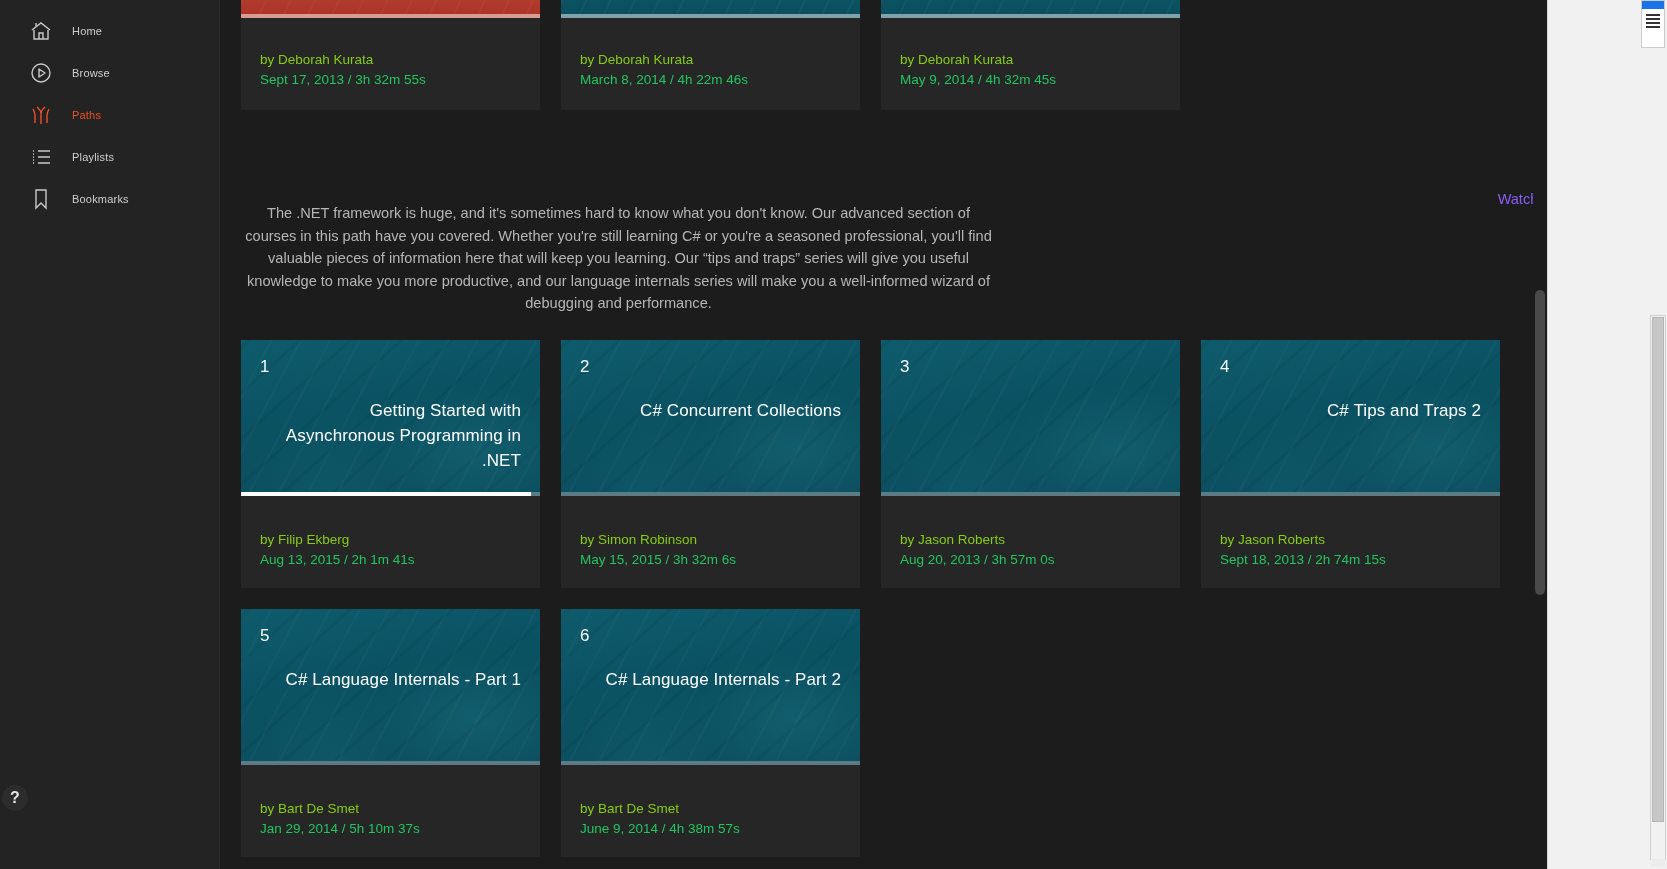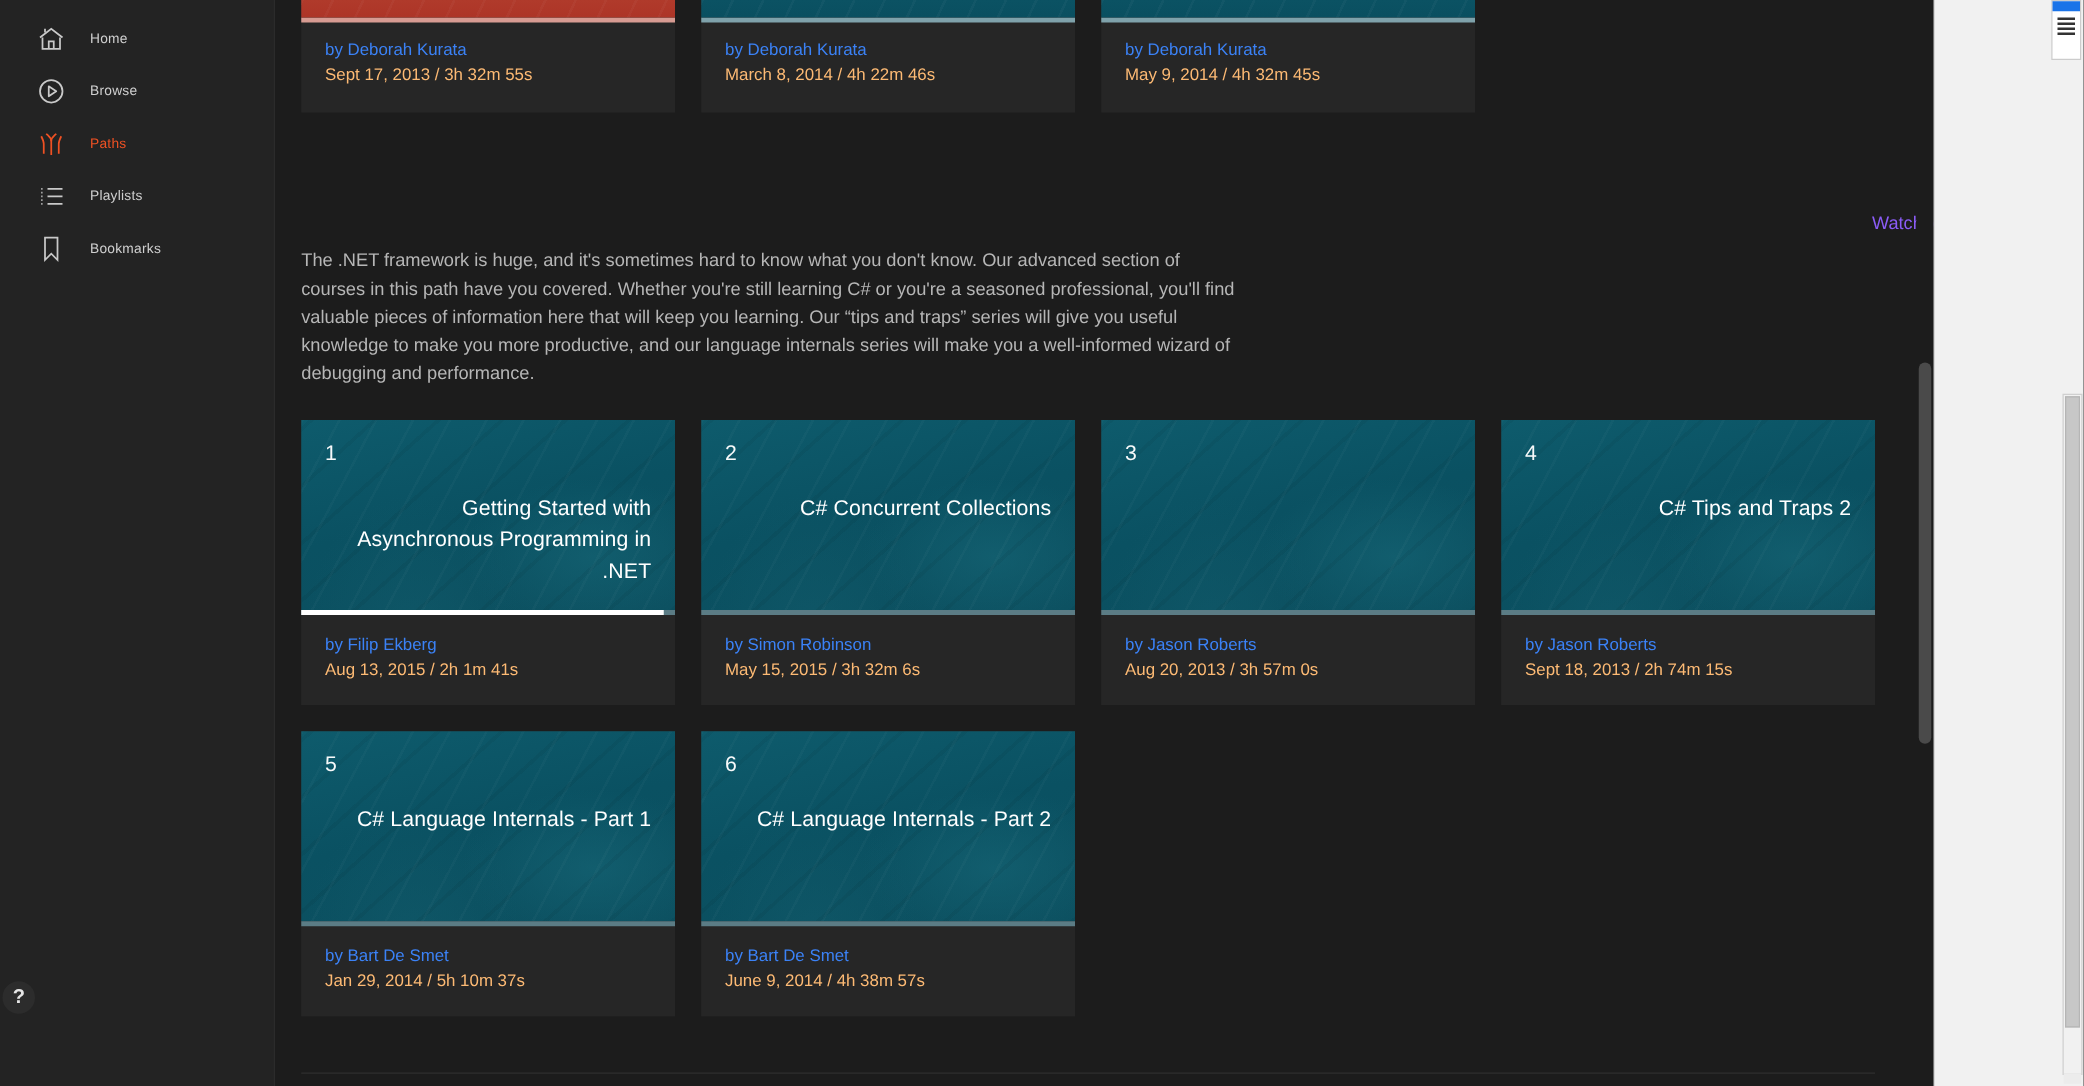--- a/index.html
+++ b/index.html
@@ -138,26 +138,27 @@
     display: block;
     height: 100%;
     background: #ffffff;
   }
   .card-meta {
     padding: 14px 19px 18px 19px;
     background: #262626;
     min-height: 68px;
   }
   .card-author {
-    color: #3b82f6;
+    color: #84cc16;
     font-size: 13.5px;
     line-height: 20px;
+    margin-top: 20px;
   }
   .card-date {
-    color: #fdba74;
+    color: #22c55e;
     font-size: 13.5px;
     line-height: 20px;
   }
 
   
   .top-row {
     display: flex;
     gap: 21px;
     padding-top: 0;
   }
@@ -222,25 +223,26 @@
   .bar-fill {
     height: 100%;
     background: #ef5123;
   }
   .pct {
     color: #bdbdbd;
     font-size: 14.5px;
     margin-left: 17px;
   }
   .section-desc {
-    margin-top: 36px;
+    margin-top: 20px;
     width: 755px;
     color: #b6b6b6;
     font-size: 14.6px;
     line-height: 22.5px;
+    text-align: center;
   }
   .row-spacer { height: 25px; }
   .divider {
     margin-top: 45px;
     border-top: 1px solid #2e2e2e;
     width: 1259px;
   }
 
   
   .page-scrollbar {

